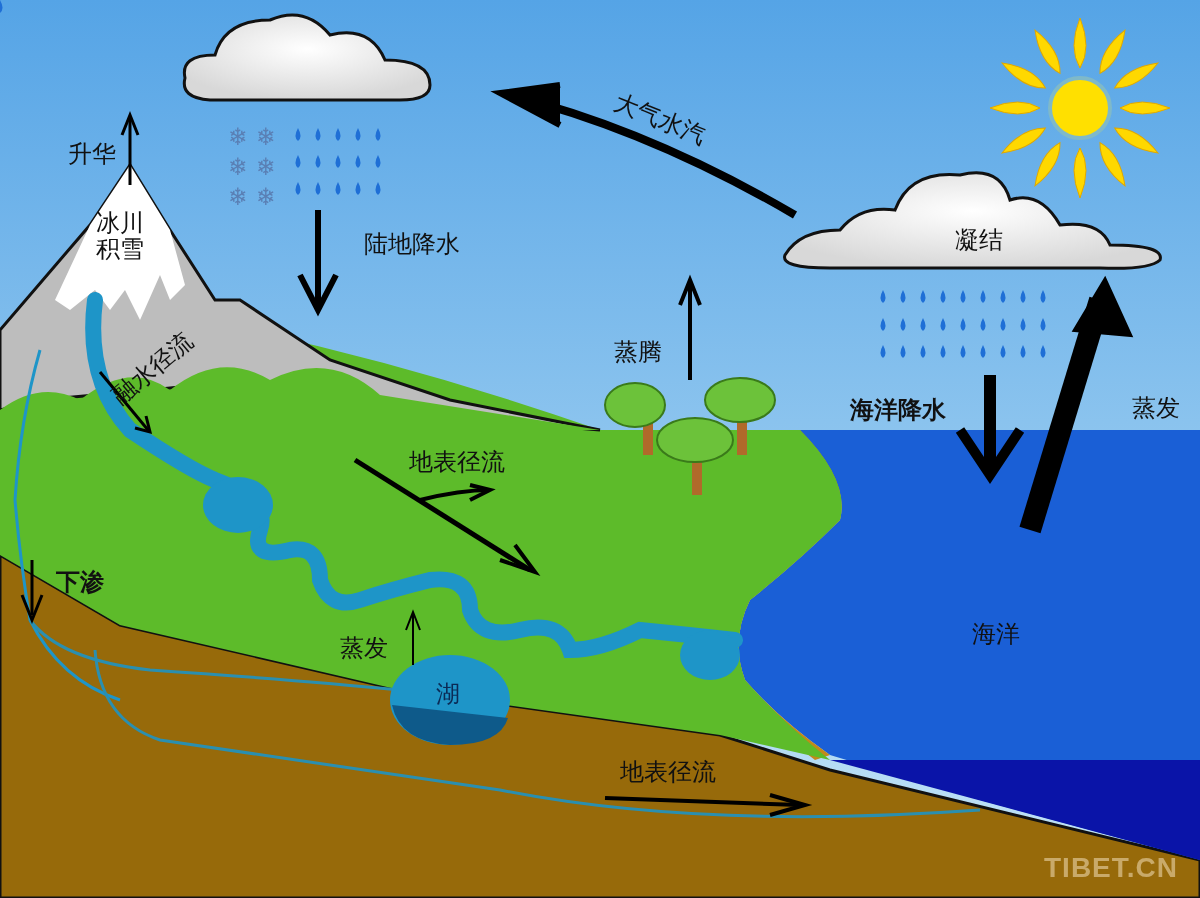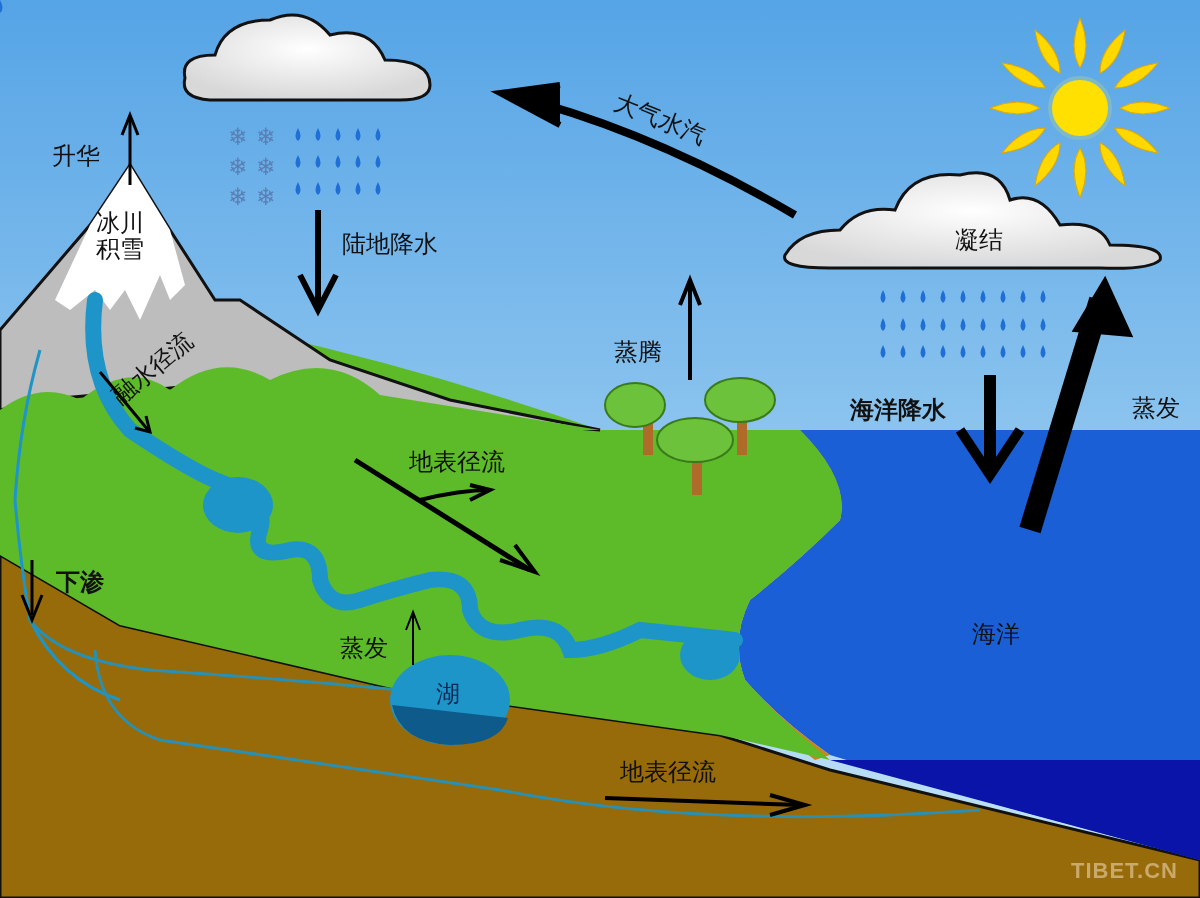--- a/index.html
+++ b/index.html
@@ -1,19 +1,19 @@
 <!DOCTYPE html>
 <html><head>
 <meta charset="utf-8">
 <style>
   html,body{margin:0;padding:0;}
   body{width:1200px;height:898px;overflow:hidden;position:relative;font-family:"DejaVu Sans",sans-serif;}
   #scene{position:absolute;left:0;top:0;width:1200px;height:898px;}
   .lbl{position:absolute;font-family:"DejaVu Sans",sans-serif;font-size:24px;color:#111;white-space:nowrap;line-height:1;}
-  .watermark{position:absolute;right:22px;bottom:14px;font-family:"Liberation Sans",sans-serif;font-weight:bold;font-size:22px;color:#c9aa6a;letter-spacing:1px;}
+  .watermark{position:absolute;right:22px;bottom:14px;font-family:"Liberation Sans",sans-serif;font-weight:bold;font-size:28px;color:#c9aa6a;letter-spacing:1px;}
 </style>
 </head>
 <body>
 
 <svg id="scene" viewBox="0 0 1200 898" width="1200" height="898">
   <defs>
     <linearGradient id="sky" x1="0" y1="0" x2="0" y2="1">
       <stop offset="0" stop-color="#55a4e6"></stop>
       <stop offset="1" stop-color="#c6e6f7"></stop>
     </linearGradient>
@@ -203,26 +203,26 @@
         <path d="M406,630 L413,612 L420,630" stroke-width="2"></path>
       </g>
 
     <g>
         <path d="M605,798 L800,805" stroke-width="4"></path>
         <path d="M770,795 L805,805 L770,815" stroke-width="4"></path>
       </g>
   </g>
 </svg>
 
-<div class="lbl" style="left:52px;top:144px;">升华</div>
+<div class="lbl" style="left:68px;top:144px;font-family:Liberation Mono, monospace;">升华</div>
 <div class="lbl" style="left:96px;top:210px;line-height:1.1;">
   <div>冰川</div>
   <div>积雪</div>
 </div>
-<div class="lbl" style="left:342px;top:232px;">陆地降水</div>
+<div class="lbl" style="left:364px;top:232px;">陆地降水</div>
 <div class="lbl" style="left:620px;top:90px;transform:rotate(22deg);transform-origin:left top;">大气水汽</div>
 <div class="lbl" style="left:955px;top:228px;">凝结</div>
 <div class="lbl" style="left:614px;top:340px;">蒸腾</div>
 <div class="lbl" style="left:850px;top:398px;font-weight:bold;">海洋降水</div>
 <div class="lbl" style="left:1132px;top:396px;">蒸发</div>
 <div class="lbl" style="left:108px;top:390px;transform:rotate(-40deg);transform-origin:left top;">融水径流</div>
 <div class="lbl" style="left:382px;top:450px;margin-left:27px;">地表径流</div>
 <div class="lbl" style="left:56px;top:570px;font-weight:bold;">下渗</div>
 <div class="lbl" style="left:340px;top:636px;">蒸发</div>
 <div class="lbl" style="left:436px;top:682px;color:#0b2a55;">湖</div>

